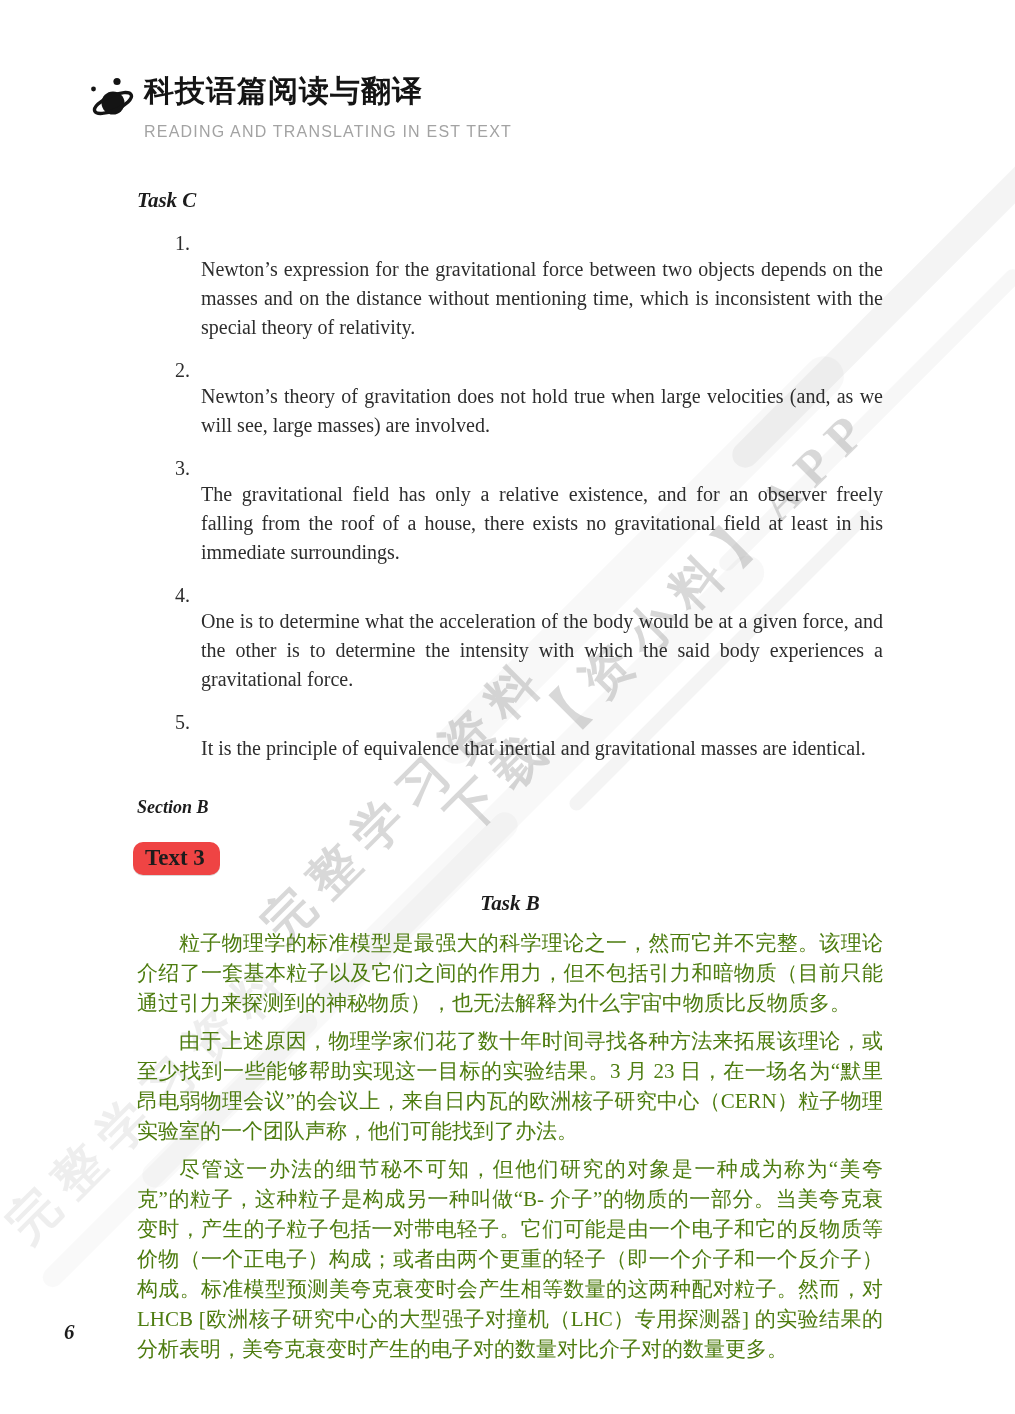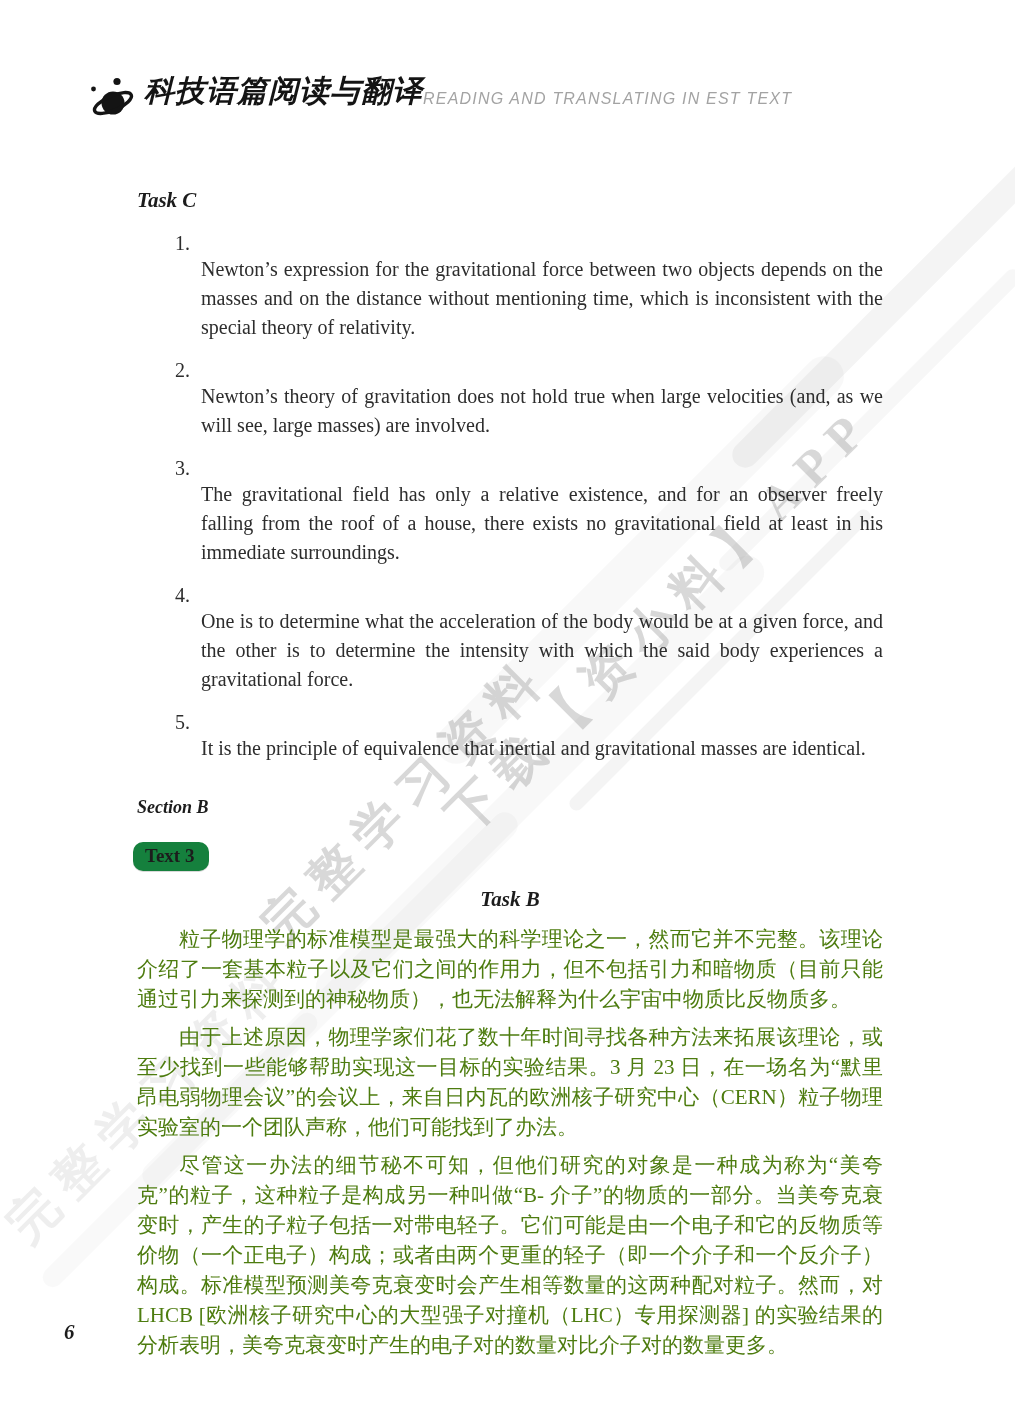--- a/index.html
+++ b/index.html
@@ -26,21 +26,21 @@
     font-weight:700; font-size:50px; letter-spacing:13px;
     color:rgba(125,125,125,0.30);
     z-index:1; pointer-events:none;
     font-family:"Liberation Serif", serif;
   }
   .wm.faint { color:rgba(125,125,125,0.13); }
 
   
   .header { position:absolute; top:74px; left:86px; display:flex; align-items:flex-start; z-index:2; }
   .logo { width:50px; height:48px; margin-right:8px; margin-top:2px; }
-  .title-block { display:flex; flex-direction:row;font-style:italic; }
+  .title-block { display:flex; flex-direction:column; }
   .book-title {
     font-family:"Liberation Sans", sans-serif;
     font-weight:900; font-size:30px; color:#141414; letter-spacing:1px; line-height:1.1;
   }
   .book-subtitle {
     font-family:"Liberation Sans", sans-serif;
     font-size:16px; color:#a3a3a3; letter-spacing:1.2px; margin-top:16px;
   }
 
   
@@ -53,22 +53,22 @@
   .tasklist { padding-left:38px; margin:0 0 34px 0; }
   .task-item { display:flex; margin-bottom:14px; }
   .item-num { flex:0 0 26px; font-size:20px; line-height:29px; color:#2d2d2d; }
   .item-text { flex:1; font-size:20px; line-height:29px; text-align:justify; color:#2d2d2d;margin-top:26px; }
 
   .section-heading {
     font-weight:700; font-style:italic; font-size:18px; color:#1c1c1c;
     margin:0 0 24px 0;
   }
   .text-badge {
-    display:inline-block; background:#15803d; color:#1c1c1c;
-    font-weight:700; font-size:19px; padding:3px 15px 4px 12px;
+    display:inline-block; background:#ef4444; color:#1c1c1c;
+    font-weight:700; font-size:23px; padding:3px 15px 4px 12px;
     border-radius:10px; margin:0 0 16px -4px;
     box-shadow:0 1px 0 rgba(0,0,0,0.15);
   }
   .task-b-heading {
     font-weight:700; font-style:italic; font-size:21px; color:#1c1c1c;
     margin:0 0 12px 0;
     text-align:center;
   }
   .para-zh {
     font-size:21px; line-height:30px; text-align:justify;

